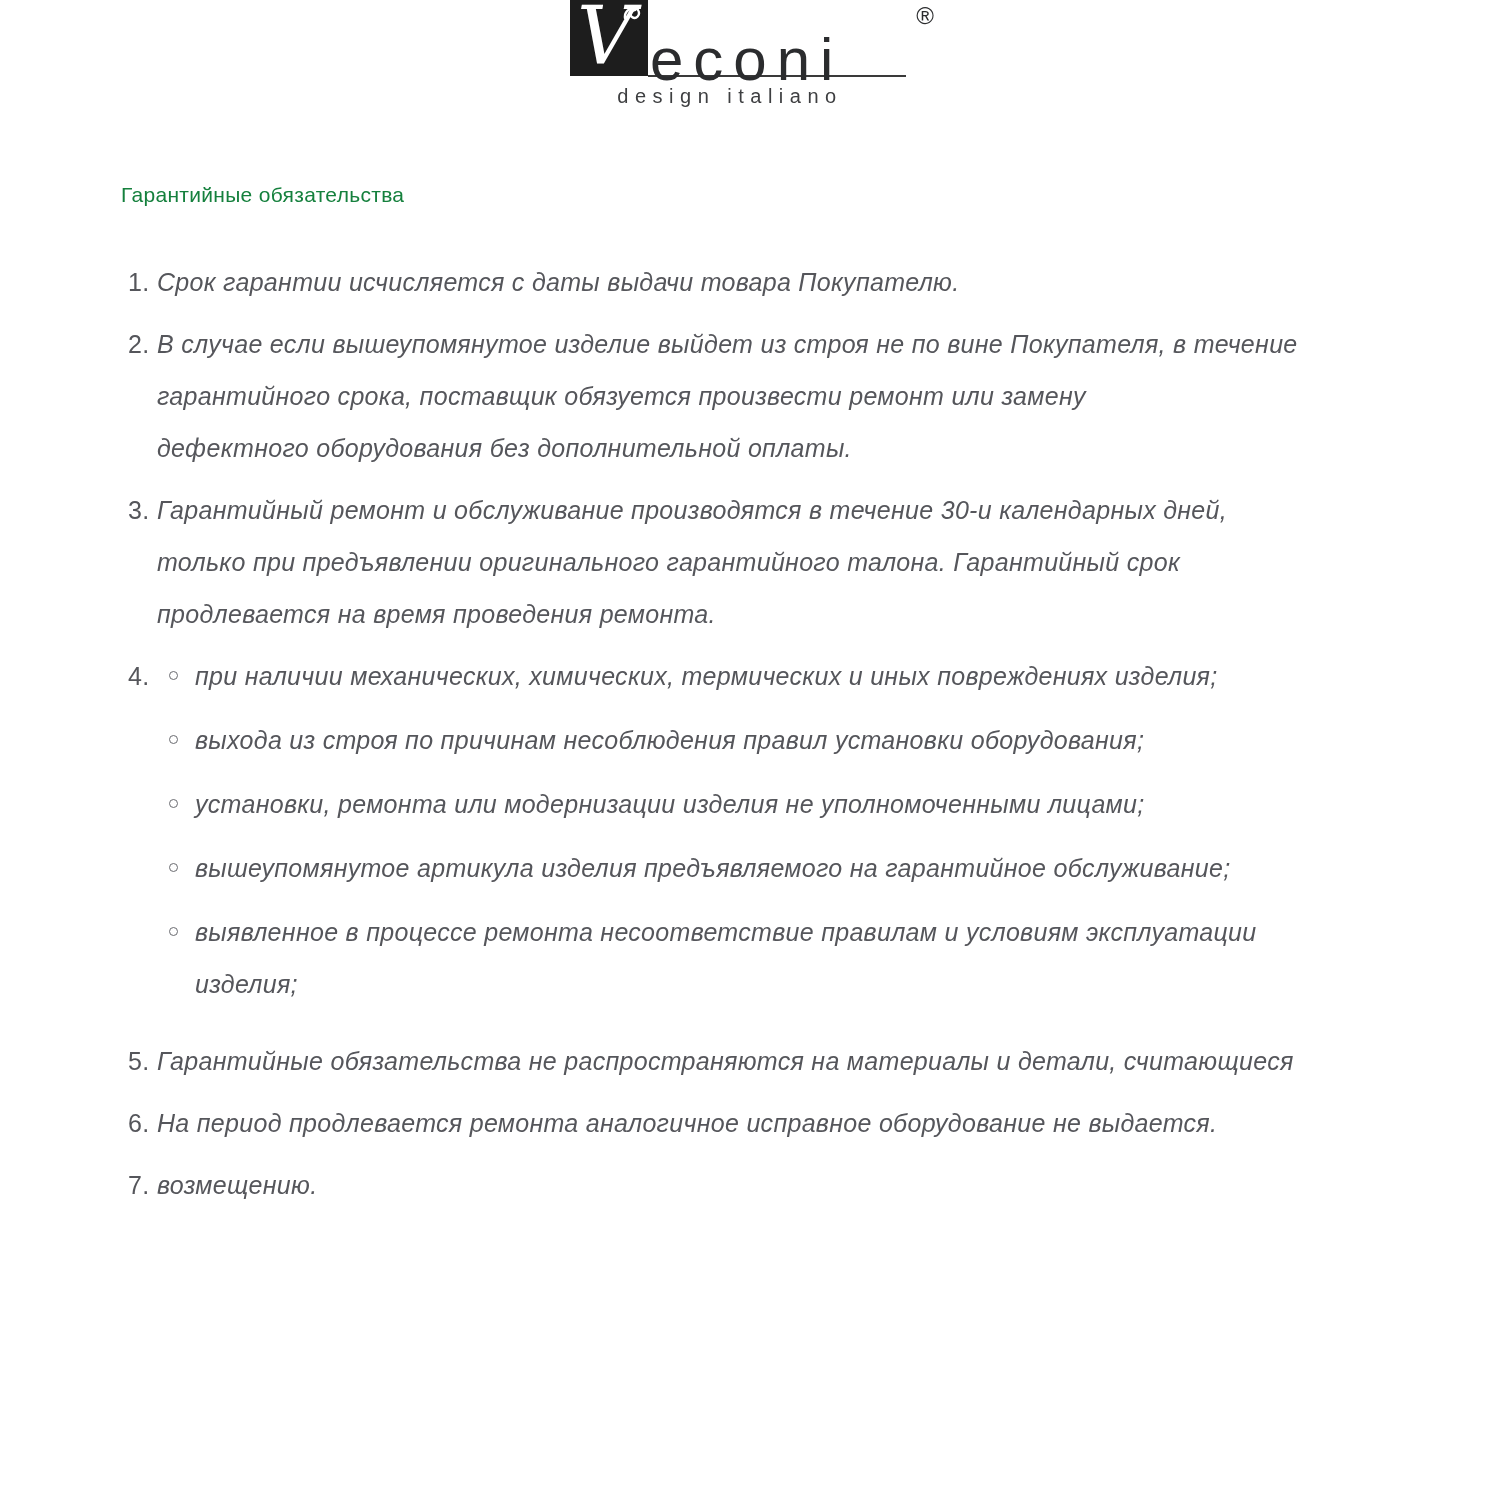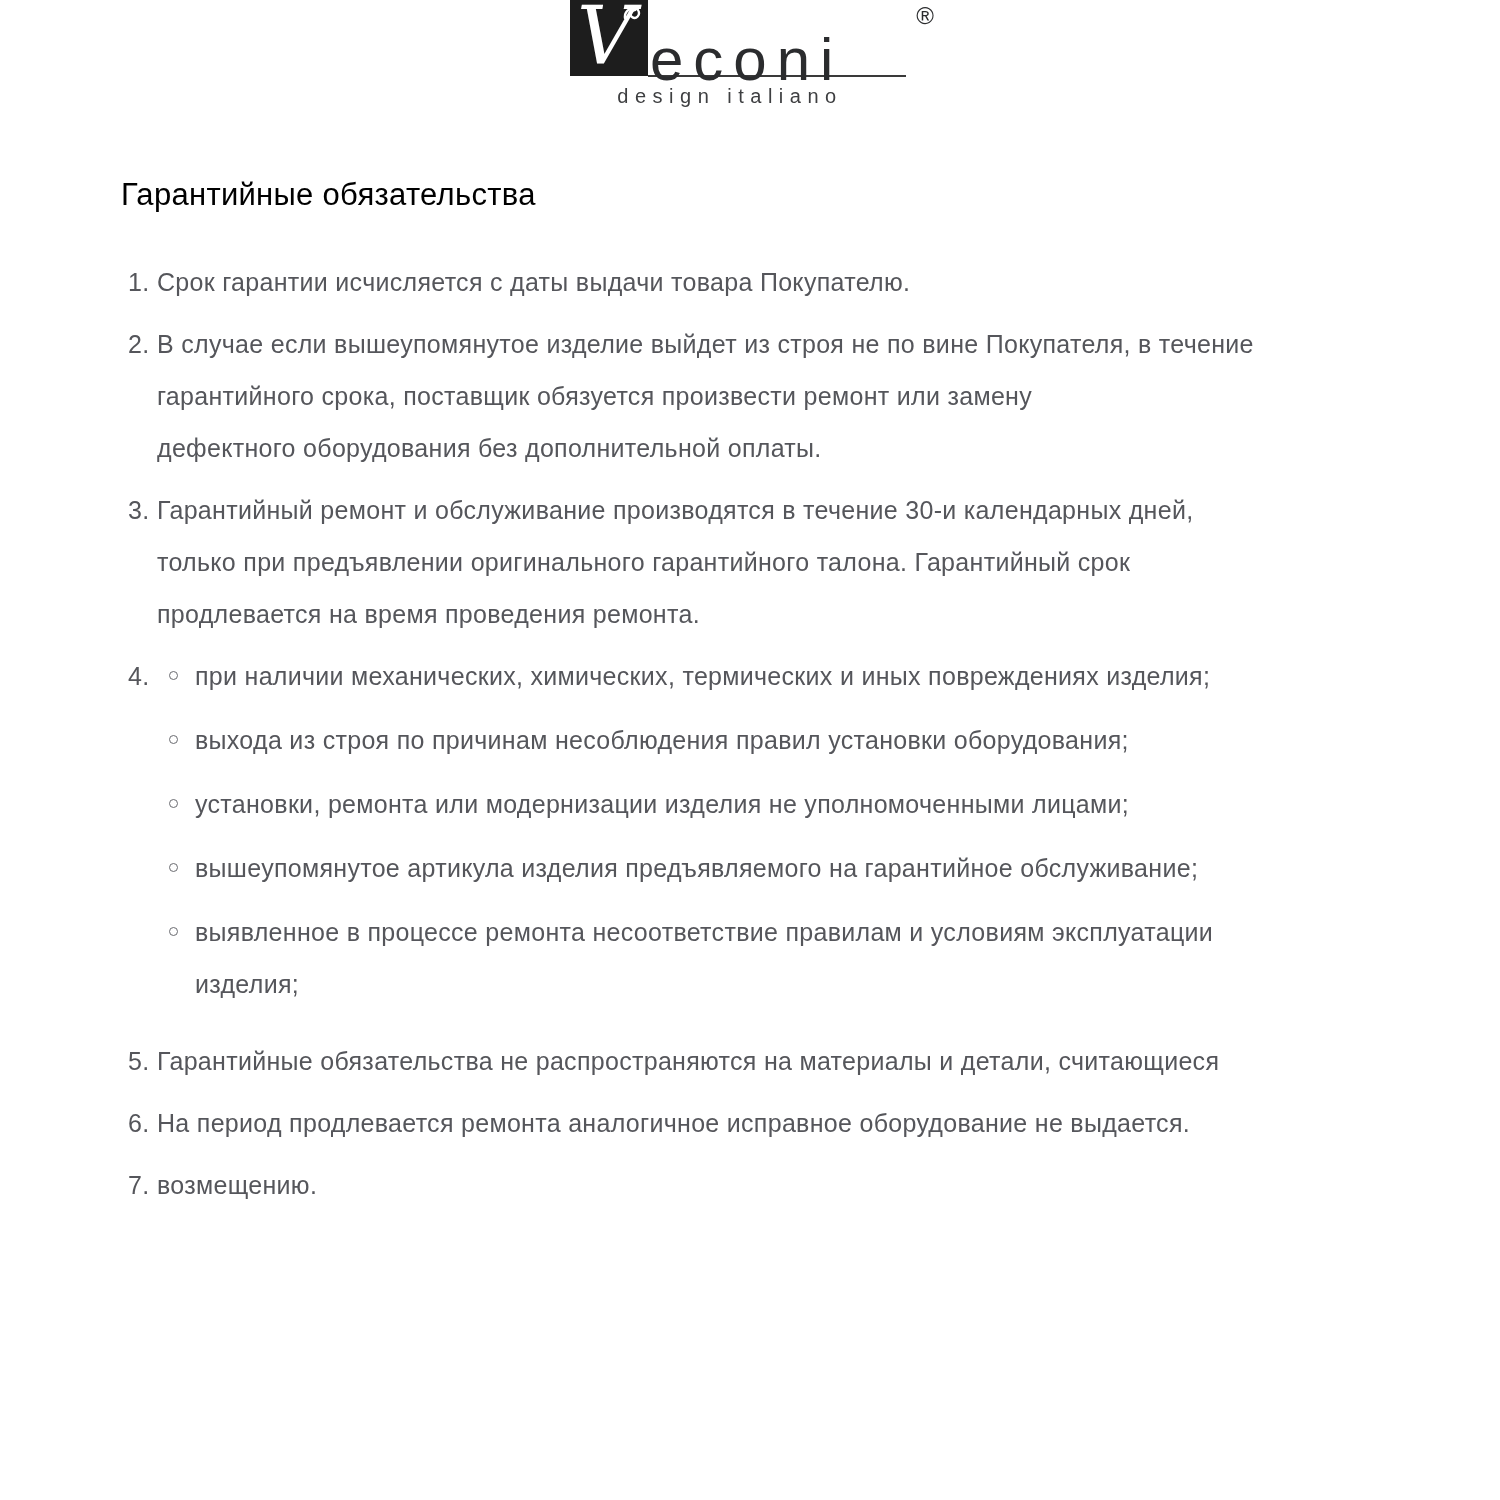--- a/index.html
+++ b/index.html
@@ -58,34 +58,34 @@
 
   
   .content {
     padding-left: 157px;
     padding-right: 40px;
     color: #55565b;
     font-size: 25px;
     letter-spacing: 0.3px;
   }
   .heading {
-    font-size: 31px;
+    font-size: 21px;
     font-weight: 400;
     line-height: 30px;
     margin: 72px 0 4px -36px;
-    color: #000000;
+    color: #15803d;
   }
   .items { margin-top: 46px; }
   .item { position: relative; margin-bottom: 10px; }
   .item.gap-top { margin-top: 25px; }
   .num {
     position: absolute; left: -29px; top: 0;
     line-height: 52px;
   }
-  .line { line-height: 52px; white-space: nowrap; }
+  .line { line-height: 52px; white-space: nowrap; font-style: italic; }
   .sublist { margin-top: 0; }
   .subitem { position: relative; padding-left: 38px; margin-bottom: 12px; }
   .bullet-circle {
     position: absolute; left: 12px; top: 21px;
     width: 9px; height: 9px;
     border: 1.5px solid #6a6b70;
     border-radius: 50%;
     box-sizing: border-box;
   }
 </style>

